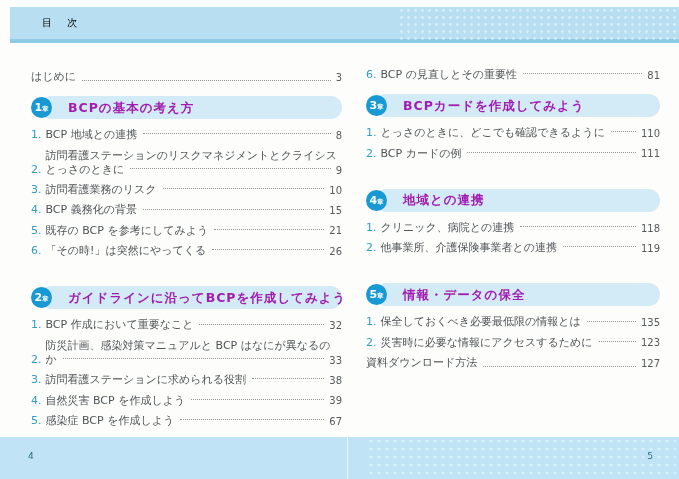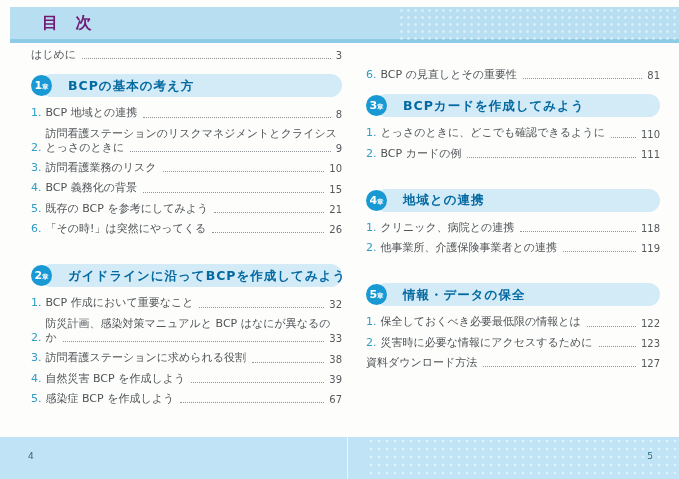--- a/index.html
+++ b/index.html
@@ -6,54 +6,54 @@
   body{font-family:"DejaVu Sans","Liberation Sans",sans-serif;}
   .book{position:relative;width:679px;height:479px;background:#fdfdfc;overflow:hidden;}
 
   
   .top-band{position:absolute;left:10px;right:0;top:7px;height:32px;
     background:#b7dff1;border-bottom:4px solid #8ecbe6;}
   .top-band::after{content:"";position:absolute;right:0;top:0;bottom:-4px;width:42%;
     background-image:radial-gradient(rgba(255,255,255,.45) 1.3px,transparent 1.5px);
     background-size:7px 7px;}
   .toc-title{position:absolute;left:32px;top:50%;transform:translateY(-50%);
-    color:#701a75;font-size:16px;letter-spacing:6px;font-weight:700;}
+    color:#000000;font-size:10px;letter-spacing:6px;font-weight:400;}
 
   
   .bottom-band{position:absolute;left:0;right:0;bottom:0;height:42px;background:#c0e4f5;}
   .bottom-band::after{content:"";position:absolute;right:0;top:0;bottom:0;width:46%;
     background-image:radial-gradient(rgba(255,255,255,.5) 1.4px,transparent 1.6px);
     background-size:8px 8px;}
   .gutter-line{position:absolute;left:347px;top:0;bottom:0;width:1px;background:rgba(255,255,255,.65);}
   .folio{position:absolute;top:14px;font-size:9px;color:#2f6b82;z-index:2;}
   .folio.left{left:28px;} .folio.right{right:26px;}
 
   
   .col{position:absolute;top:48px;}
   .col-left{left:31px;width:311px;}
   .col-right{left:366px;width:294px;}
 
   
   .toc-row{display:flex;align-items:flex-end;margin-bottom:6px;
     font-size:11px;line-height:1.3;color:#4e5356;}
   .toc-num{color:#2f9cc9;flex:0 0 auto;margin-right:4px;}
   .toc-body{flex:1;min-width:0;}
-  .t-row2{display:flex;align-items:flex-end;}
+  .t-row2{display:flex;align-items:center;}
   .t-line1{display:block;}
   .leader{flex:1;border-bottom:1px dotted #8f9599;margin:0 5px 3px 6px;min-width:12px;}
   .t-page{flex:0 0 auto;font-size:10px;color:#55595c;}
-  .intro-row{align-items:flex-end;}
+  .intro-row{margin-top:22px;align-items:flex-end;}
   .first-right{margin-top:20px;}
   .appendix-row{}
 
   
   .chapter-head{position:relative;height:23px;margin:12px 0 9px;}
   .pill{position:absolute;left:9px;right:0;top:0;bottom:0;background:#d3eaf7;border-radius:12px;}
   .pill-text{position:absolute;left:28px;top:50%;transform:translateY(-50%);
-    font-size:12.5px;font-weight:bold;color:#0369a1;letter-spacing:1px;white-space:nowrap;}
+    font-size:12.5px;font-weight:bold;color:#a21caf;letter-spacing:1px;white-space:nowrap;}
   .badge{position:absolute;left:0;top:1px;width:21px;height:21px;border-radius:50%;
     background:#1899d3;color:#fff;display:flex;align-items:center;justify-content:center;
     z-index:1;font-weight:bold;}
   .badge-num{font-size:11px;line-height:1;}
   .badge-sfx{font-size:6.5px;line-height:1;margin-top:3px;}
   .gap{height:10px;}
 </style>
 </head>
 <body>
 
@@ -305,21 +305,21 @@
         <span class="pill-text">情報・データの保全</span>
       </div>
     </div>
 
     <div class="toc-row">
       <span class="toc-num">1.</span>
       <div class="toc-body">
           <div class="t-row2">
         <span>保全しておくべき必要最低限の情報とは</span>
         <span class="leader"></span>
-        <span class="t-page">122</span>
+        <span class="t-page">135</span>
       </div>
         </div>
     </div>
 
     <div class="toc-row">
       <span class="toc-num">2.</span>
       <div class="toc-body">
           <div class="t-row2">
         <span>災害時に必要な情報にアクセスするために</span>
         <span class="leader"></span>

